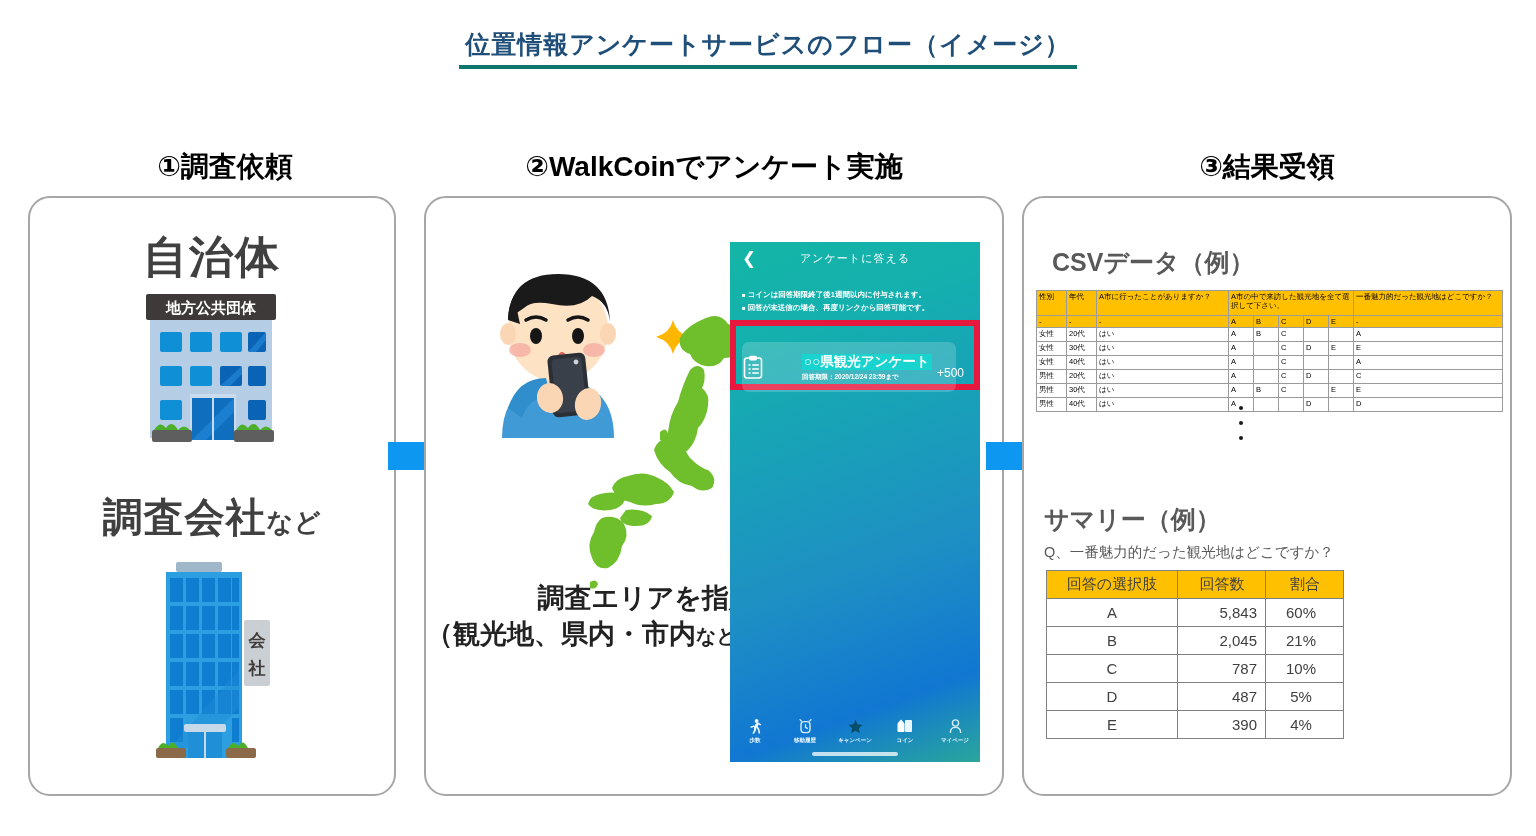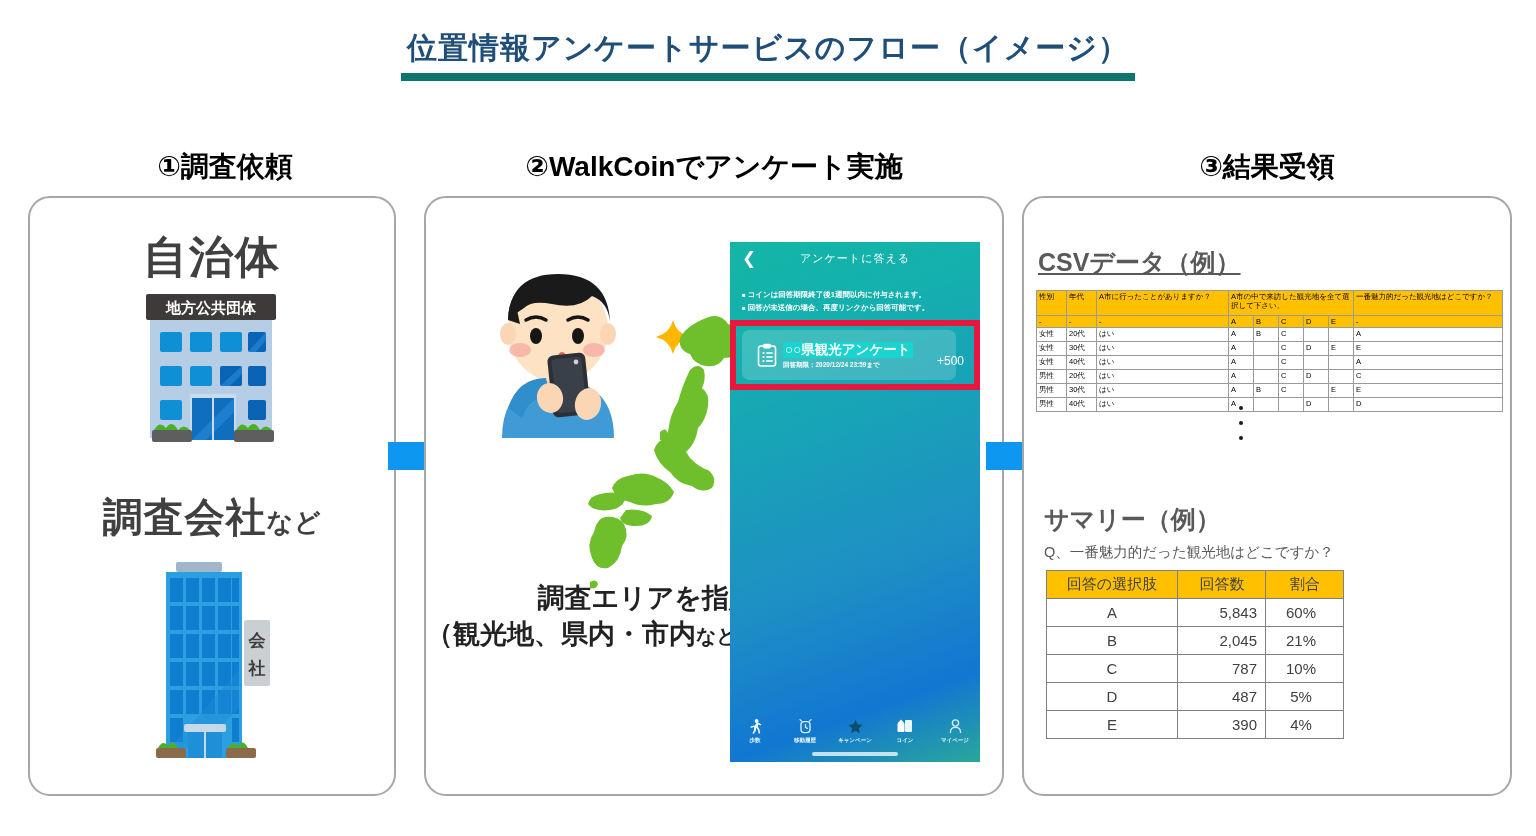--- a/index.html
+++ b/index.html
@@ -6,23 +6,23 @@
   body{
     width:1536px;height:836px;background:#ffffff;
     font-family:"Liberation Sans","DejaVu Sans",sans-serif;
     overflow:hidden;position:relative;
   }
 
   
   .title-wrap{position:absolute;left:0;top:28px;width:1536px;text-align:center;}
   .title{
     display:inline-block;
-    font-size:30px;font-weight:bold;color:#1f4e79;
+    font-size:25px;font-weight:bold;color:#1f4e79;
     letter-spacing:1px;
-    border-bottom:8px solid #0f766e;
+    border-bottom:4px solid #0f766e;
     padding:0 6px 4px 6px;
     white-space:nowrap;
   }
 
   
   .col-head{
     position:absolute;text-align:center;
     font-size:28px;font-weight:bold;color:#000;
     white-space:nowrap;
   }
@@ -85,23 +85,23 @@
   .phone-notes{padding:14px 10px 0 12px;}
   .phone-notes div{
     font-size:7.5px;color:#ffffff;line-height:1.75;white-space:nowrap;font-weight:bold;
   }
   .note-bullet{font-size:6px;margin-right:2px;}
   .red-box{
     position:absolute;left:0px;top:78px;width:250px;height:70px;
     border:6px solid #e8173d;box-sizing:border-box;
   }
   .survey-card{
-    position:absolute;left:12px;top:88px;width:214px;height:50px;
+    position:absolute;left:12px;top:100px;width:214px;height:50px;
     background:rgba(255,255,255,0.18);border-radius:7px;
-    display:flex;align-items:center;padding:0 15px;box-sizing:border-box;
+    display:flex;align-items:center;padding:0 1px;box-sizing:border-box;gap:33px;
   }
   .clipboard-icon{width:20px;height:24px;flex:0 0 20px;margin-right:6px;}
   .card-texts{flex:1;min-width:0;}
   .card-title{
     display:inline-block;background:#19d3cf;color:#fff;
     font-size:13.5px;font-weight:bold;line-height:1.25;padding:0 2px;white-space:nowrap;
   }
   .card-sub{font-size:6.5px;color:#fff;font-weight:bold;margin-top:3px;white-space:nowrap;}
   .card-coin{
     position:absolute;right:-8px;bottom:12px;
@@ -117,21 +117,21 @@
   .nav-item.active .nav-label{color:#ffffff;}
   .home-indicator{
     position:absolute;bottom:6px;left:50%;transform:translateX(-50%);
     width:86px;height:4px;border-radius:2px;background:rgba(255,255,255,0.75);
   }
 
   
   .sec-title{
     position:absolute;font-size:25px;font-weight:bold;color:#595959;white-space:nowrap;
   }
-  #csv-title{left:14px;top:48px;text-decoration:underline;}
+  #csv-title{left:28px;top:48px;}
   #sum-title{left:20px;top:305px;}
   .q-line{
     position:absolute;left:20px;top:345px;
     font-size:14.5px;color:#595959;white-space:nowrap;
   }
 
   table{border-collapse:collapse;}
 
   
   .csv-table{

